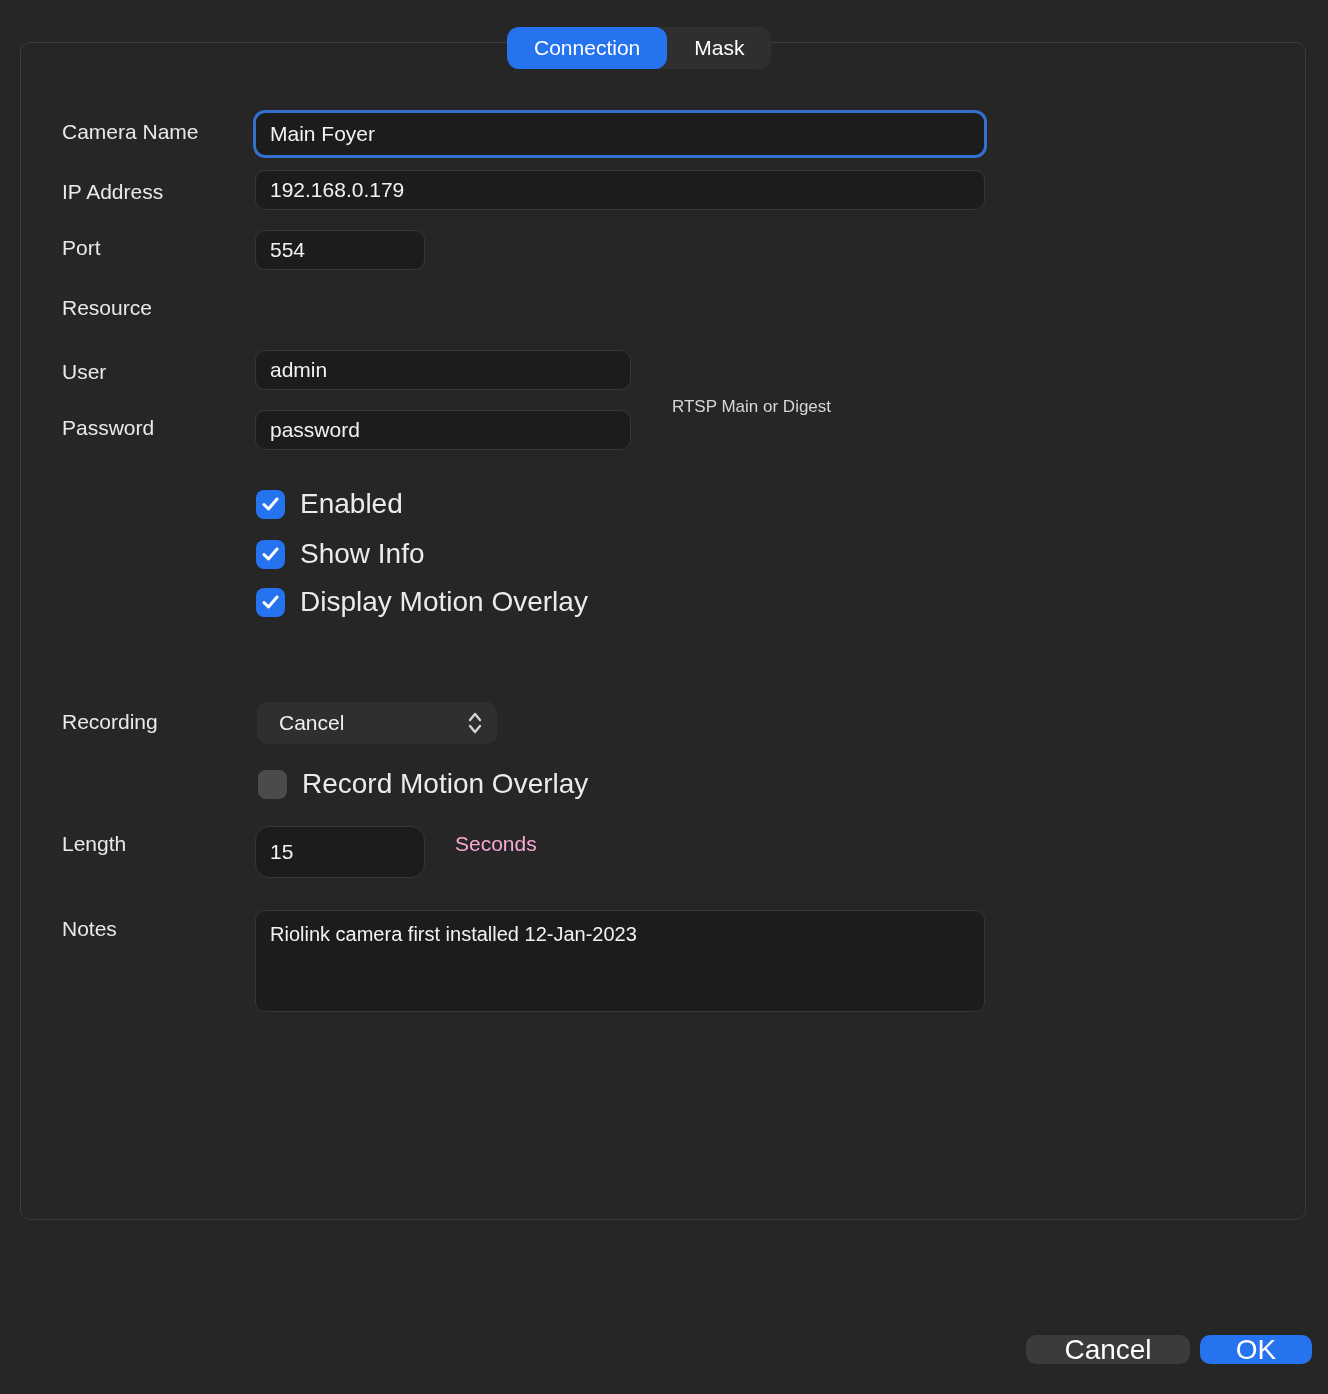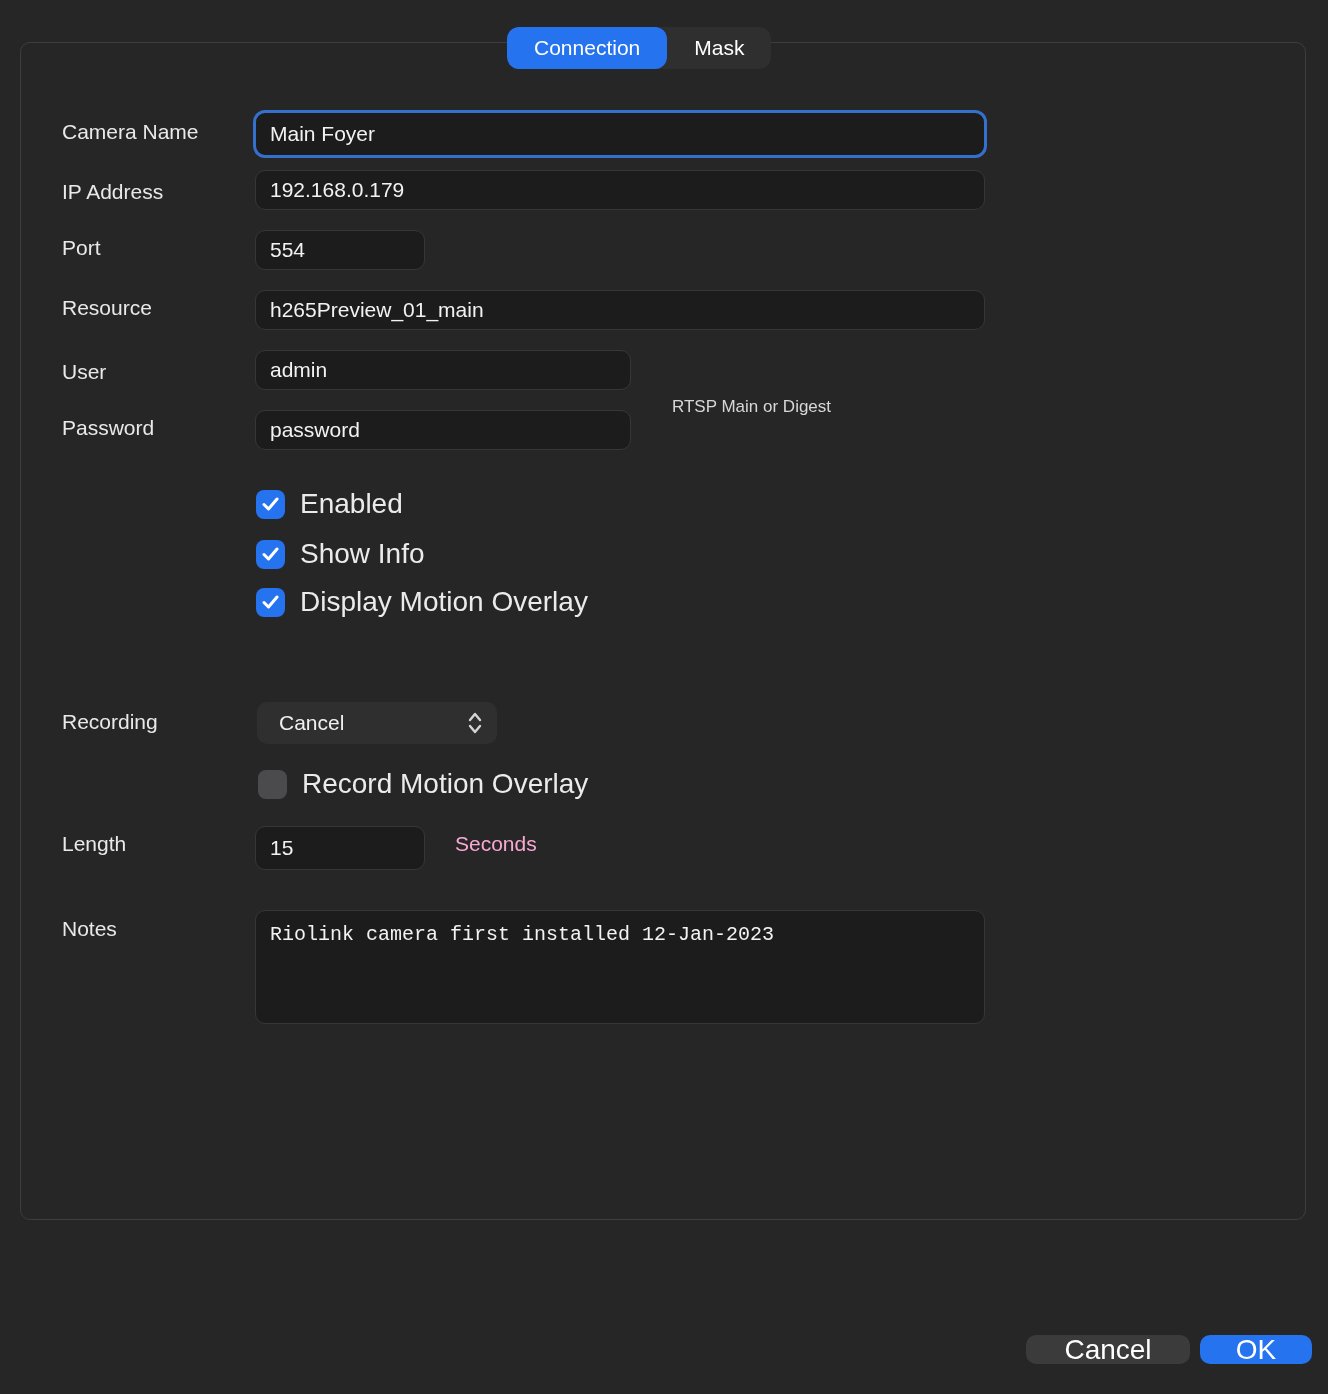--- a/index.html
+++ b/index.html
@@ -182,21 +182,20 @@
   <div class="label" style="top:120px;">Camera Name</div>
   <input class="input focused" type="text" style="left: 253px; top: 110px; width: 734px; height: 48px;" value="Main Foyer">
 
   <div class="label" style="top:180px;">IP Address</div>
   <input class="input" type="text" style="left: 255px; top: 170px; width: 730px; height: 40px;" value="192.168.0.179">
 
   <div class="label" style="top:236px;">Port</div>
   <input class="input" type="text" style="left: 255px; top: 230px; width: 170px; height: 40px;" value="554">
 
   <div class="label" style="top:296px;">Resource</div>
-  <input class="input" type="text" style="left: 255px; top: 290px; width: 730px; height: 40px;" value="h265Preview_01_main">
 
   <div class="label" style="top:360px;">User</div>
   <input class="input" type="text" style="left: 255px; top: 350px; width: 376px; height: 40px;" value="admin">
   <div class="hint" style="left:672px; top:397px;">RTSP Main or Digest</div>
 
   <div class="label" style="top:416px;">Password</div>
   <input class="input" type="text" style="left: 255px; top: 410px; width: 376px; height: 40px;" value="password">
 
   <div class="check-row" style="top:488px;">
     <div class="checkbox checked">
@@ -235,22 +234,22 @@
   </div>
 
   <div class="check-row" style="left:258px; top:768px;">
     <div class="checkbox">
       
     </div>
     <span class="check-label">Record Motion Overlay</span>
   </div>
 
   <div class="label" style="top:832px;">Length</div>
-  <input class="input" type="text" style="left: 255px; top: 826px; width: 170px; height: 44px;" value="15">
+  <input class="input" type="text" style="left: 255px; top: 826px; width: 170px; height: 52px; border-radius: 14px;" value="15">
   <div class="unit" style="left:455px; top:832px;">Seconds</div>
 
   <div class="label" style="top:917px;">Notes</div>
-  <textarea class="input" style="left: 255px; top: 910px; width: 730px; height: 114px; font-size: 20px; font-family: Liberation Mono, monospace;">Riolink camera first installed 12-Jan-2023</textarea>
+  <textarea class="input" style="left: 255px; top: 910px; width: 730px; height: 102px; font-size: 20px;">Riolink camera first installed 12-Jan-2023</textarea>
 
   <button class="btn cancel">Cancel</button>
   <button class="btn ok">OK</button>
 
 </div>
 
 </body></html>

